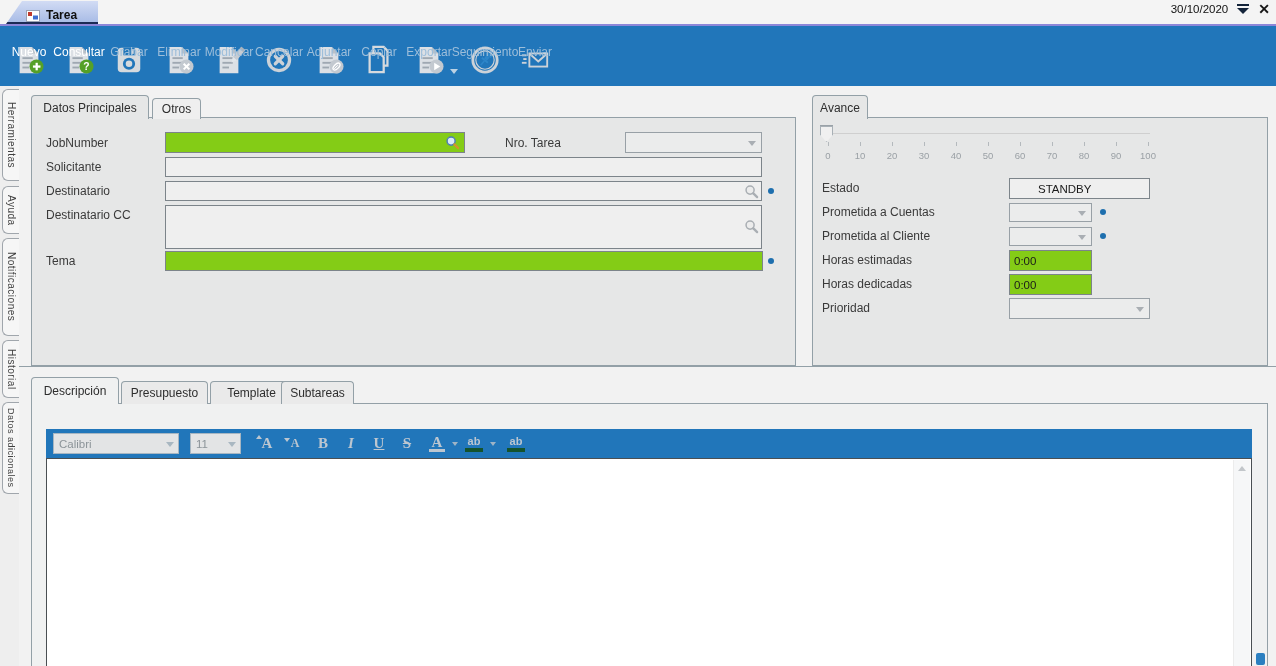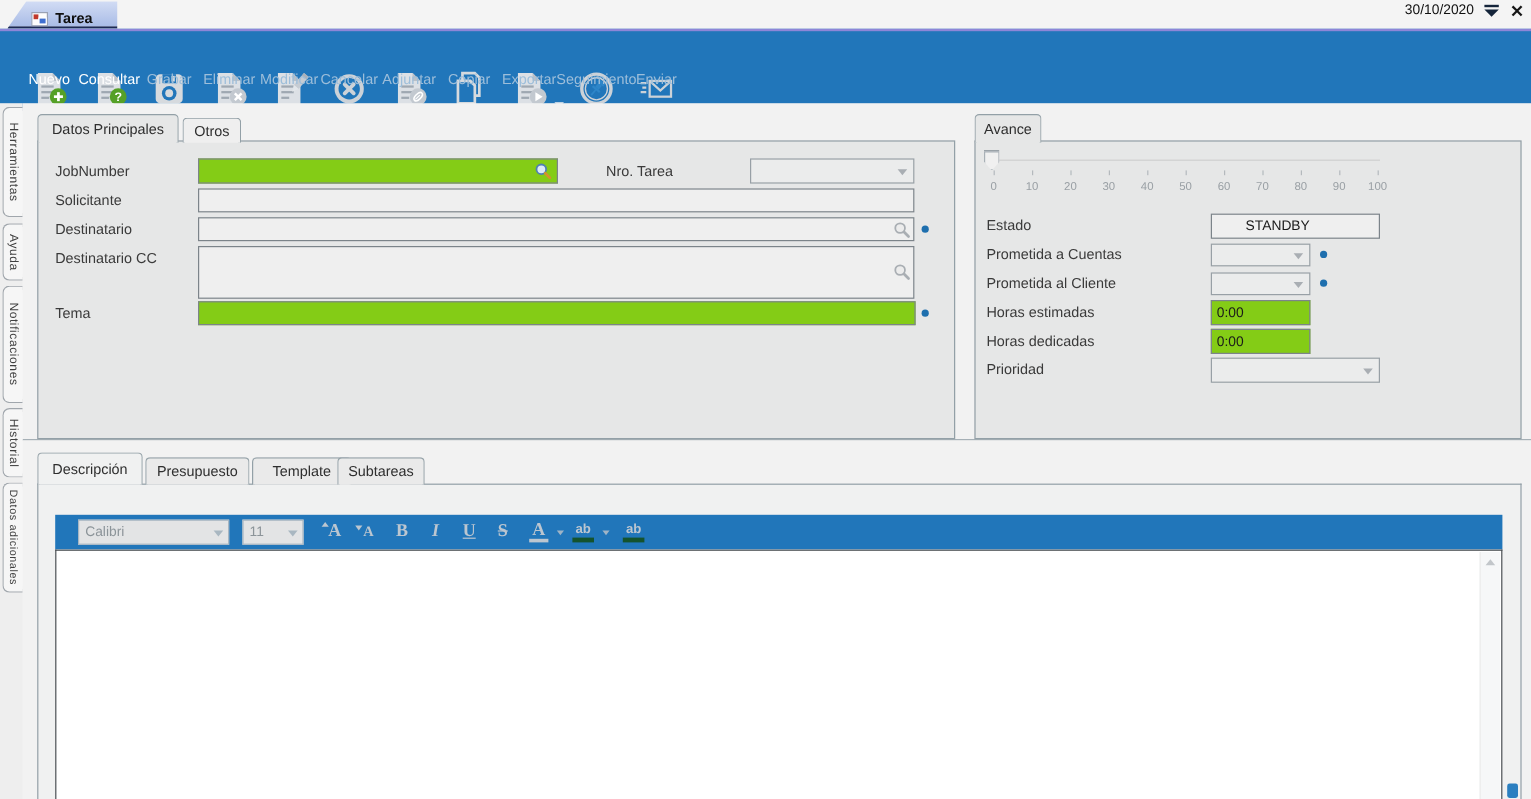--- a/index.html
+++ b/index.html
@@ -19,21 +19,21 @@
   #header-date { font-size:11.5px; color:#101010; }
   .hdr-filter { width:14px; height:12px; position:relative; cursor:pointer; }
   .hdr-filter .bar { position:absolute; left:1px; top:1px; width:12px; height:2px; background:#14243a; }
   .hdr-filter .tri { position:absolute; left:1px; top:5px; width:0; height:0;
     border-left:6px solid transparent; border-right:6px solid transparent; border-top:6px solid #14243a; }
   #header-close { font-size:14px; font-weight:bold; color:#151515; cursor:pointer; line-height:12px; }
 
   
   #toolbar { left:0; top:24px; width:1276px; height:68px; background:#2176ba;
     border-top:2px solid #8d86d8; border-bottom:2px solid #6f74d2;
-    display:flex; align-items:flex-end; padding:3px 0 0 16px; }
+    display:flex; align-items:center; padding:3px 0 0 4px; }
   .tb-btn { display:flex; flex-direction:column; align-items:center; gap:1px;
     padding:1px 9px; cursor:pointer; }
   .tb-btn svg { width:32px; height:30px; }
   .tb-btn .lbl { font-size:12px; color:#ffffff; white-space:nowrap; }
   .tb-btn.disabled { cursor:default; }
   .tb-btn.disabled .lbl { color:#9dbeda; }
   #export-caret { margin-top:24px; margin-left:-4px; margin-right:2px; width:0; height:0;
     border-left:4px solid transparent; border-right:4px solid transparent;
     border-top:5px solid #bcd2e4; }
 
@@ -89,21 +89,21 @@
   .panel-tab.b-inactive { background:#eaeaea; }
 
   
   #editor-toolbar { left:46px; top:429px; width:1206px; height:29px; background:#2176ba;
     display:flex; align-items:center; padding-left:7px; gap:4px; }
   .ed-combo { position:relative; height:21px; background:#e3e4e5; border:1px solid #a7b6c2;
     font-size:11.5px; color:#8c9499; display:flex; align-items:center; padding:0 18px 0 5px; }
   .ed-combo .car { position:absolute; right:4px; top:8px; width:0; height:0;
     border-left:4px solid transparent; border-right:4px solid transparent;
     border-top:5px solid #a9b7c1; }
-  #ed-font { width:126px;margin-left:12px; }
+  #ed-font { width:126px; }
   #ed-size { width:51px; margin-left:7px; }
   .ed-ic { color:#bcc6d0; font-family:"Liberation Serif",serif; font-weight:bold;
     width:24px; text-align:center; font-size:15px; cursor:default; position:relative; }
   .ed-ic.sm { font-size:12px; }
   .ed-ic .tri-u { position:absolute; left:1px; top:0; width:0; height:0;
     border-left:3px solid transparent; border-right:3px solid transparent; border-bottom:4px solid #bcc6d0; }
   .ed-ic .tri-d { position:absolute; left:1px; top:2px; width:0; height:0;
     border-left:3px solid transparent; border-right:3px solid transparent; border-top:4px solid #bcc6d0; }
   .ed-ic.u { text-decoration:underline; }
   .ed-ic.s { text-decoration:line-through; }

